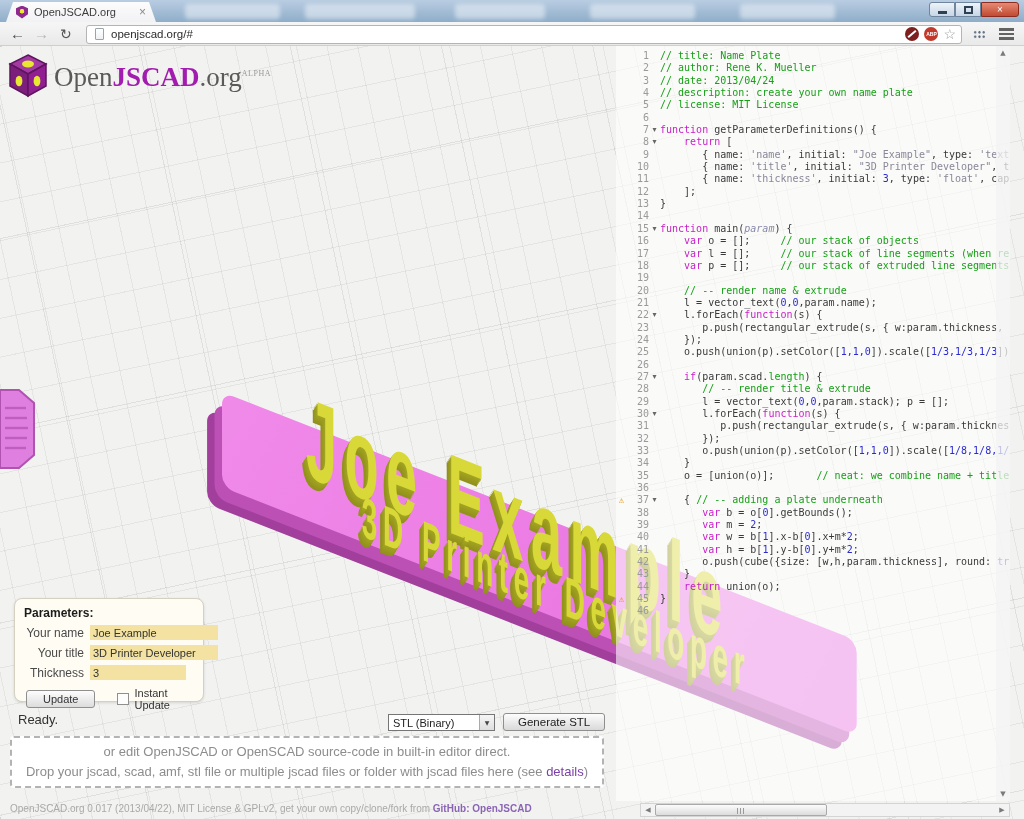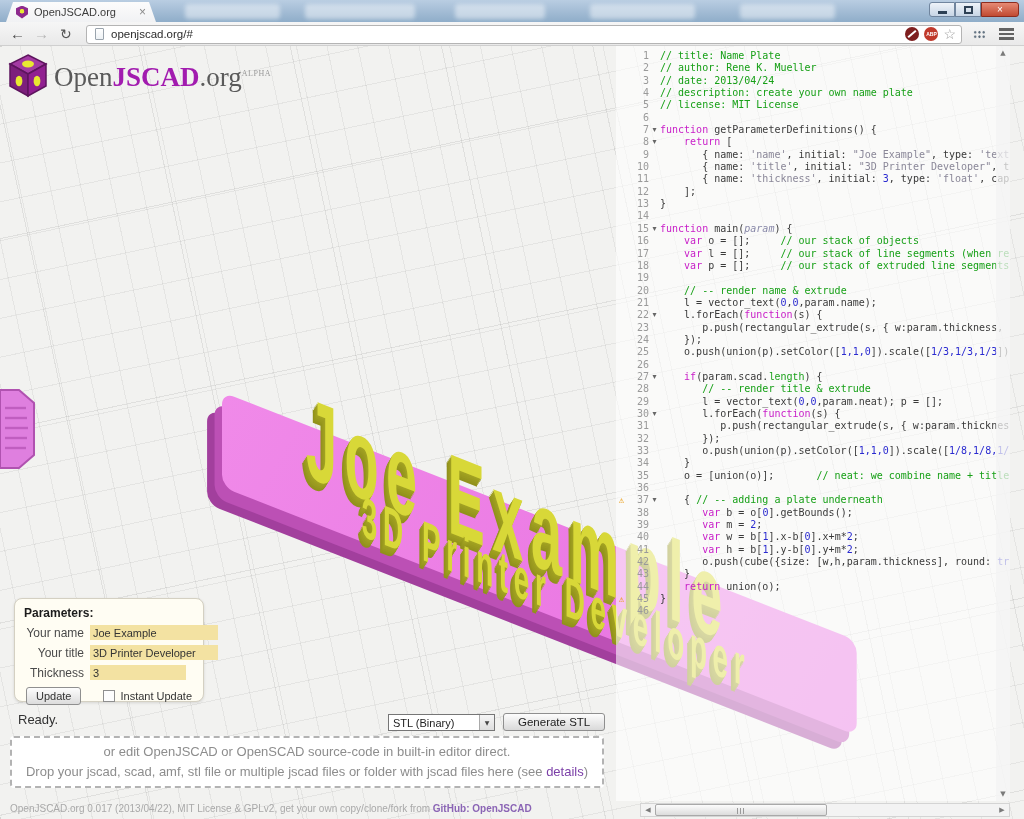--- a/index.html
+++ b/index.html
@@ -89,21 +89,21 @@
     background:rgba(255,255,255,0.58); padding-top:4px; overflow:hidden;
     font-family:"DejaVu Sans Mono", monospace; font-size:10px; }
   .cl { display:flex; height:12.35px; line-height:12.35px; white-space:pre; }
   .cl .warn { width:11px; flex:none; color:#e89400; font-size:9px; text-align:center; }
   .cl .num { width:22px; flex:none; text-align:right; color:#9a9a9a; }
   .cl .fold { width:11px; flex:none; text-align:center; color:#666;
     font-family:"DejaVu Sans", sans-serif; font-size:8px; }
   .cl .code { flex:1; overflow:hidden; }
   .tk-p { color:#3a3a3a; } .tk-c { color:#17a017; } .tk-k { color:#c81ec8; }
   .tk-s { color:#8a8798; } .tk-n { color:#2a2ad0; }
-  .tk-d { color:#8888a8; font-style:italic; } .tk-g { color:#17a017;font-family:Liberation Mono, monospace; }
+  .tk-d { color:#8888a8; font-style:italic; } .tk-g { color:#17a017; }
 
   #vscroll { position:absolute; right:0; top:0; width:14px; height:755px;
     background:rgba(243,243,243,0.75); }
   .scr-arrow { position:absolute; width:14px; height:14px; color:#7a7a7a; font-size:7px;
     text-align:center; line-height:14px; font-family:"DejaVu Sans", sans-serif; }
   #hscroll { position:absolute; left:640px; bottom:2px; width:370px; height:14px;
     background:#f3f3f3; border:1px solid #d4d4d4; }
   #hthumb { position:absolute; left:14px; top:0; width:172px; height:12px;
     background:linear-gradient(#fcfcfc,#dcdcdc); border:1px solid #a9a9a9; border-radius:2px; }
   #hthumb::after { content:""; position:absolute; left:50%; top:3px; width:8px; height:6px;
@@ -115,21 +115,21 @@
   #params { position:absolute; left:14px; top:552px; width:190px; height:104px;
     background:#fffdf3; border:1px solid #d4d0c2; border-radius:8px;
     box-shadow:0 1px 3px rgba(0,0,0,0.12); padding:7px 9px; }
   #params h3 { font-size:12px; color:#1c1c1c; margin-bottom:5px; }
   .prow { display:flex; align-items:center; margin-bottom:5px; }
   .plabel { width:66px; text-align:right; font-size:12px; color:#4a4a4a; flex:none; padding-right:6px; }
   .pinput { height:15px; border:none; background:#f3e2a2; font-size:11px; color:#333;
     font-family:"Liberation Sans", sans-serif; padding:0 3px; }
   .w-full { width:128px; } .w-short { width:96px; }
   #update-row { display:flex; align-items:center; margin-top:7px; }
-  #update-btn { font-size:11px; color:#333; padding:2px 9px; border:1px solid #8f8f8f; border-radius:3px;
+  #update-btn { font-size:11px; color:#333; padding:2px 16px; border:1px solid #8f8f8f; border-radius:3px;
     background:linear-gradient(#fdfdfd,#dcdcdc); margin-left:2px; }
   #instant-cb { width:12px; height:12px; border:1px solid #8f8f8f; background:#fdfdfd;
     margin:0 5px 0 22px; flex:none; }
   #instant-label { font-size:11px; color:#333; }
 
   
   #ready { position:absolute; left:18px; top:666px; font-size:13px; color:#333; }
   #fmt-select { position:absolute; left:388px; top:668px; width:107px; height:17px; background:#fff;
     border:1px solid #767676; display:flex; align-items:center; }
   #fmt-text { flex:1; font-size:11px; color:#222; padding-left:4px; }
@@ -252,21 +252,21 @@
           <div class="cl"><span class="warn"></span><span class="num">19</span><span class="fold"></span><span class="code"></span></div>
           <div class="cl"><span class="warn"></span><span class="num">20</span><span class="fold"></span><span class="code"><span class="tk-p">    </span><span class="tk-c">// -- render name &amp; extrude</span></span></div>
           <div class="cl"><span class="warn"></span><span class="num">21</span><span class="fold"></span><span class="code"><span class="tk-p">    l = vector_text(</span><span class="tk-n">0</span><span class="tk-p">,</span><span class="tk-n">0</span><span class="tk-p">,param.name);</span></span></div>
           <div class="cl"><span class="warn"></span><span class="num">22</span><span class="fold">▾</span><span class="code"><span class="tk-p">    l.forEach(</span><span class="tk-k">function</span><span class="tk-p">(s) {</span></span></div>
           <div class="cl"><span class="warn"></span><span class="num">23</span><span class="fold"></span><span class="code"><span class="tk-p">       p.push(rectangular_extrude(s, { w:param.thickness, h:para</span></span></div>
           <div class="cl"><span class="warn"></span><span class="num">24</span><span class="fold"></span><span class="code"><span class="tk-p">    });</span></span></div>
           <div class="cl"><span class="warn"></span><span class="num">25</span><span class="fold"></span><span class="code"><span class="tk-p">    o.push(union(p).setColor([</span><span class="tk-n">1,1,0</span><span class="tk-p">]).scale([</span><span class="tk-n">1/3,1/3,1/3</span><span class="tk-p">]).cente</span></span></div>
           <div class="cl"><span class="warn"></span><span class="num">26</span><span class="fold"></span><span class="code"></span></div>
           <div class="cl"><span class="warn"></span><span class="num">27</span><span class="fold">▾</span><span class="code"><span class="tk-p">    </span><span class="tk-k">if</span><span class="tk-p">(param.scad.</span><span class="tk-g">length</span><span class="tk-p">) {</span></span></div>
           <div class="cl"><span class="warn"></span><span class="num">28</span><span class="fold"></span><span class="code"><span class="tk-p">       </span><span class="tk-c">// -- render title &amp; extrude</span></span></div>
-          <div class="cl"><span class="warn"></span><span class="num">29</span><span class="fold"></span><span class="code"><span class="tk-p">       l = vector_text(</span><span class="tk-n">0</span><span class="tk-p">,</span><span class="tk-n">0</span><span class="tk-p">,param.neat); p = [];</span></span></div>
+          <div class="cl"><span class="warn"></span><span class="num">29</span><span class="fold"></span><span class="code"><span class="tk-p">       l = vector_text(</span><span class="tk-n">0</span><span class="tk-p">,</span><span class="tk-n">0</span><span class="tk-p">,param.stack); p = [];</span></span></div>
           <div class="cl"><span class="warn"></span><span class="num">30</span><span class="fold">▾</span><span class="code"><span class="tk-p">       l.forEach(</span><span class="tk-k">function</span><span class="tk-p">(s) {</span></span></div>
           <div class="cl"><span class="warn"></span><span class="num">31</span><span class="fold"></span><span class="code"><span class="tk-p">          p.push(rectangular_extrude(s, { w:param.thickness, h:p</span></span></div>
           <div class="cl"><span class="warn"></span><span class="num">32</span><span class="fold"></span><span class="code"><span class="tk-p">       });</span></span></div>
           <div class="cl"><span class="warn"></span><span class="num">33</span><span class="fold"></span><span class="code"><span class="tk-p">       o.push(union(p).setColor([</span><span class="tk-n">1,1,0</span><span class="tk-p">]).scale([</span><span class="tk-n">1/8,1/8,1/3</span></span></div>
           <div class="cl"><span class="warn"></span><span class="num">34</span><span class="fold"></span><span class="code"><span class="tk-p">    }</span></span></div>
           <div class="cl"><span class="warn"></span><span class="num">35</span><span class="fold"></span><span class="code"><span class="tk-p">    o = [union(o)];       </span><span class="tk-c">// neat: we combine name + title, and m</span></span></div>
           <div class="cl"><span class="warn"></span><span class="num">36</span><span class="fold"></span><span class="code"></span></div>
           <div class="cl"><span class="warn">⚠</span><span class="num">37</span><span class="fold">▾</span><span class="code"><span class="tk-p">    { </span><span class="tk-c">// -- adding a plate underneath</span></span></div>
           <div class="cl"><span class="warn"></span><span class="num">38</span><span class="fold"></span><span class="code"><span class="tk-p">       </span><span class="tk-k">var</span><span class="tk-p"> b = o[</span><span class="tk-n">0</span><span class="tk-p">].getBounds();</span></span></div>
           <div class="cl"><span class="warn"></span><span class="num">39</span><span class="fold"></span><span class="code"><span class="tk-p">       </span><span class="tk-k">var</span><span class="tk-p"> m = </span><span class="tk-n">2</span><span class="tk-p">;</span></span></div>

